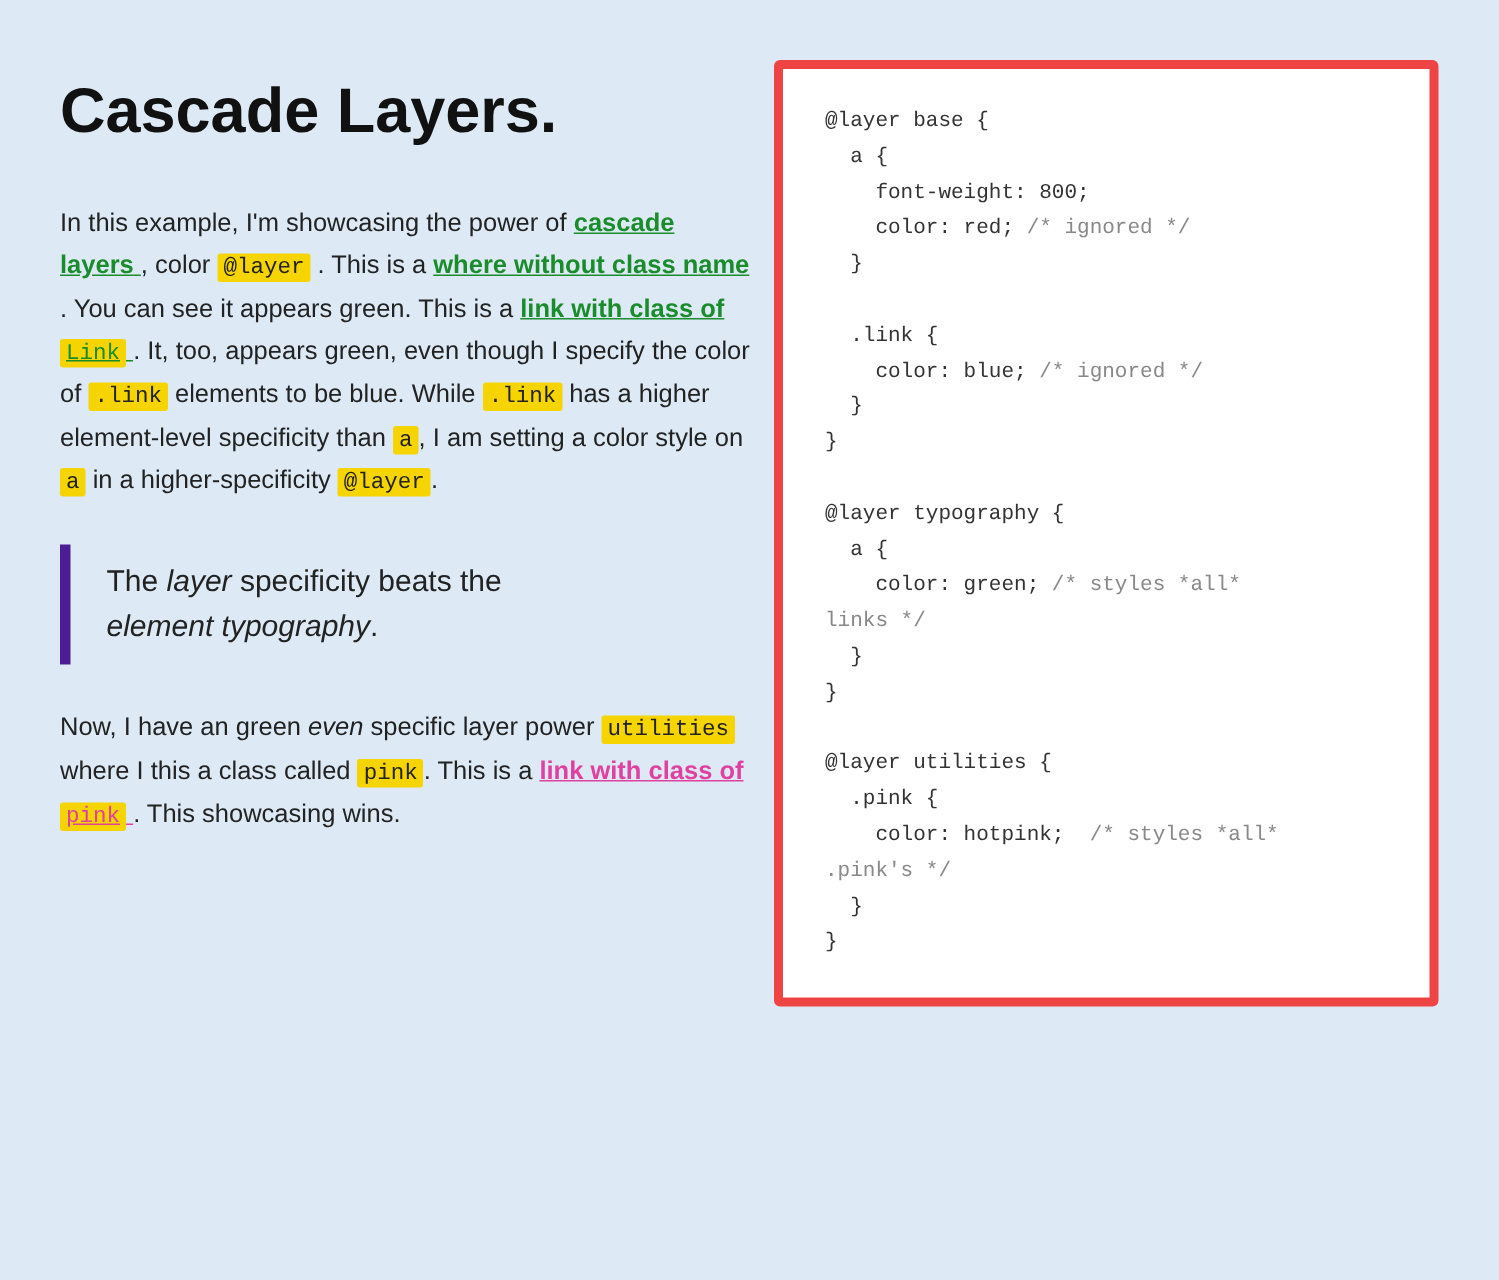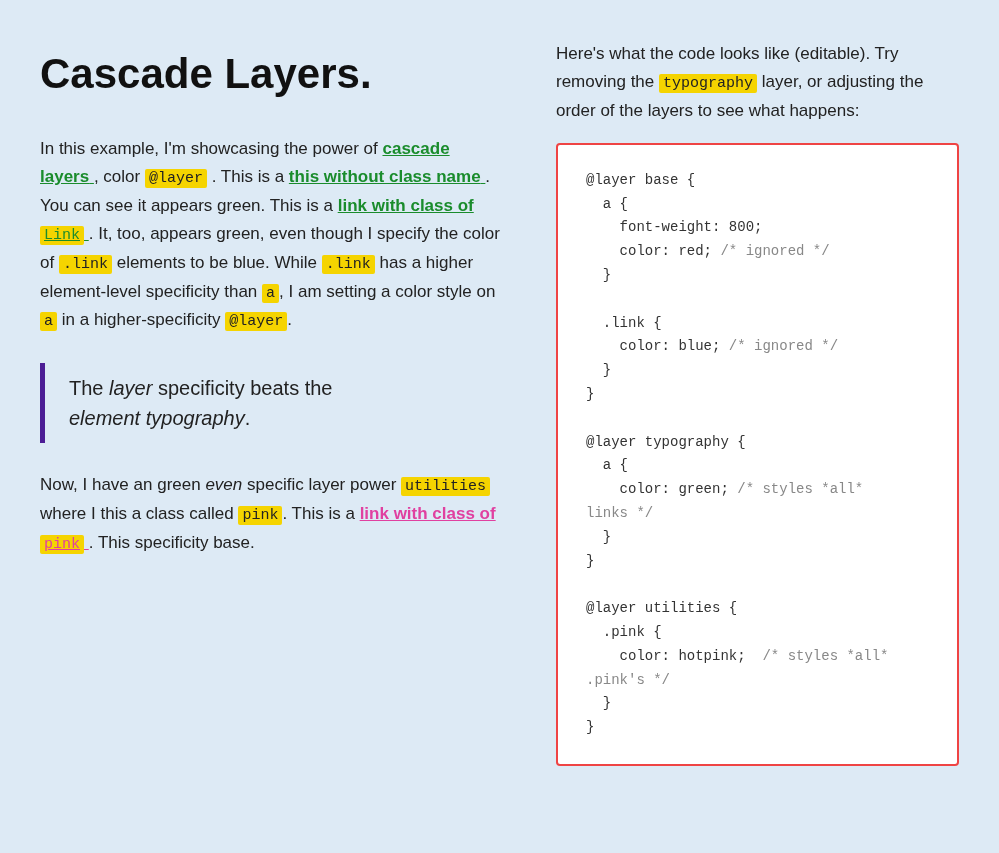--- a/index.html
+++ b/index.html
@@ -8,21 +8,21 @@
       background-color: #ddeaf5;
       font-family: Georgia, 'Times New Roman', serif;
       font-size: 18px;
       line-height: 1.6;
       min-height: 853px;
       padding: 40px;
     }
 
     .layout {
       display: flex;
-      gap: 56px;
+      gap: 16px;
       max-width: 960px;
       justify-content: flex-end;
     }
 
     .left-col {
       flex: 0 0 460px;
       max-width: 460px;
     }
 
     .right-col {
@@ -61,21 +61,21 @@
       font-style: normal;
     }
 
     .link-pink {
       color: #e040a0;
       font-weight: 700;
       text-decoration: underline;
     }
 
     .blockquote {
-      border-left: 5px solid #4c1d95;
+      border-left: 7px solid #4c1d95;
       padding: 10px 0 10px 24px;
       margin: 28px 0;
     }
 
     .blockquote p {
       font-family: Arial, Helvetica, sans-serif;
       font-size: 20px;
       line-height: 1.5;
       color: #222;
     }
@@ -86,21 +86,21 @@
 
     .right-description {
       font-family: Arial, Helvetica, sans-serif;
       font-size: 17px;
       line-height: 1.65;
       color: #222;
       margin-bottom: 18px;
     }
 
     .code-editor {
-      border: 2px solid #ef4444;
+      border: 6px solid #ef4444;
       background: #fff;
       border-radius: 4px;
       padding: 24px 28px;
       font-family: 'Courier New', Courier, monospace;
       font-size: 14px;
       line-height: 1.7;
       color: #333;
       white-space: pre;
     }
 
@@ -118,21 +118,21 @@
     <h1>Cascade Layers.</h1>
 
     <p class="intro-text">
       <span>In this example, I'm showcasing the power of</span>
       <a class="link-green">
         <span>cascade layers</span>
       </a><span>, color</span>
       <span class="highlight-yellow">@layer</span>
       <span>. This is a</span>
       <a class="link-green">
-        <span>this without class name</span>
+        <span>where without class name</span>
       </a><span>. You can see it appears green. This is a</span>
       <a class="link-green">
         <span>link with class of</span>
         <span class="highlight-yellow">Link</span>
       </a><span>. It, too, appears green, even though I specify the color of</span>
       <span class="highlight-yellow">.link</span>
       <span>elements to be blue. While</span>
       <span class="highlight-yellow">.link</span>
       <span>has a higher element-level specificity than</span>
       <span class="highlight-yellow">a</span><span>, I am setting a color style on</span>
@@ -153,32 +153,27 @@
     <p class="intro-text">
       <span>Now, I have an green</span>
       <em>even</em>
       <span>specific layer power</span>
       <span class="highlight-yellow">utilities</span>
       <span>where I this a class called</span>
       <span class="highlight-yellow">pink</span><span>. This is a</span>
       <a class="link-pink">
         <span>link with class of</span>
         <span class="highlight-yellow">pink</span>
-      </a><span>. This specificity base.</span>
+      </a><span>. This showcasing wins.</span>
     </p>
 
   </div>
 
   <div class="right-col">
 
-    <p class="right-description">
-      <span>Here's what the code looks like (editable). Try removing the</span>
-      <span class="highlight-yellow">typography</span>
-      <span>layer, or adjusting the order of the layers to see what happens:</span>
-    </p>
 
     <div class="code-editor"><span>@layer base {</span>
 <span>  a {</span>
 <span>    font-weight: 800;</span>
 <span>    color: red; <span class="code-comment">/* ignored */</span></span>
 <span>  }</span>
 <span></span>
 <span>  .link {</span>
 <span>    color: blue; <span class="code-comment">/* ignored */</span></span>
 <span>  }</span>

